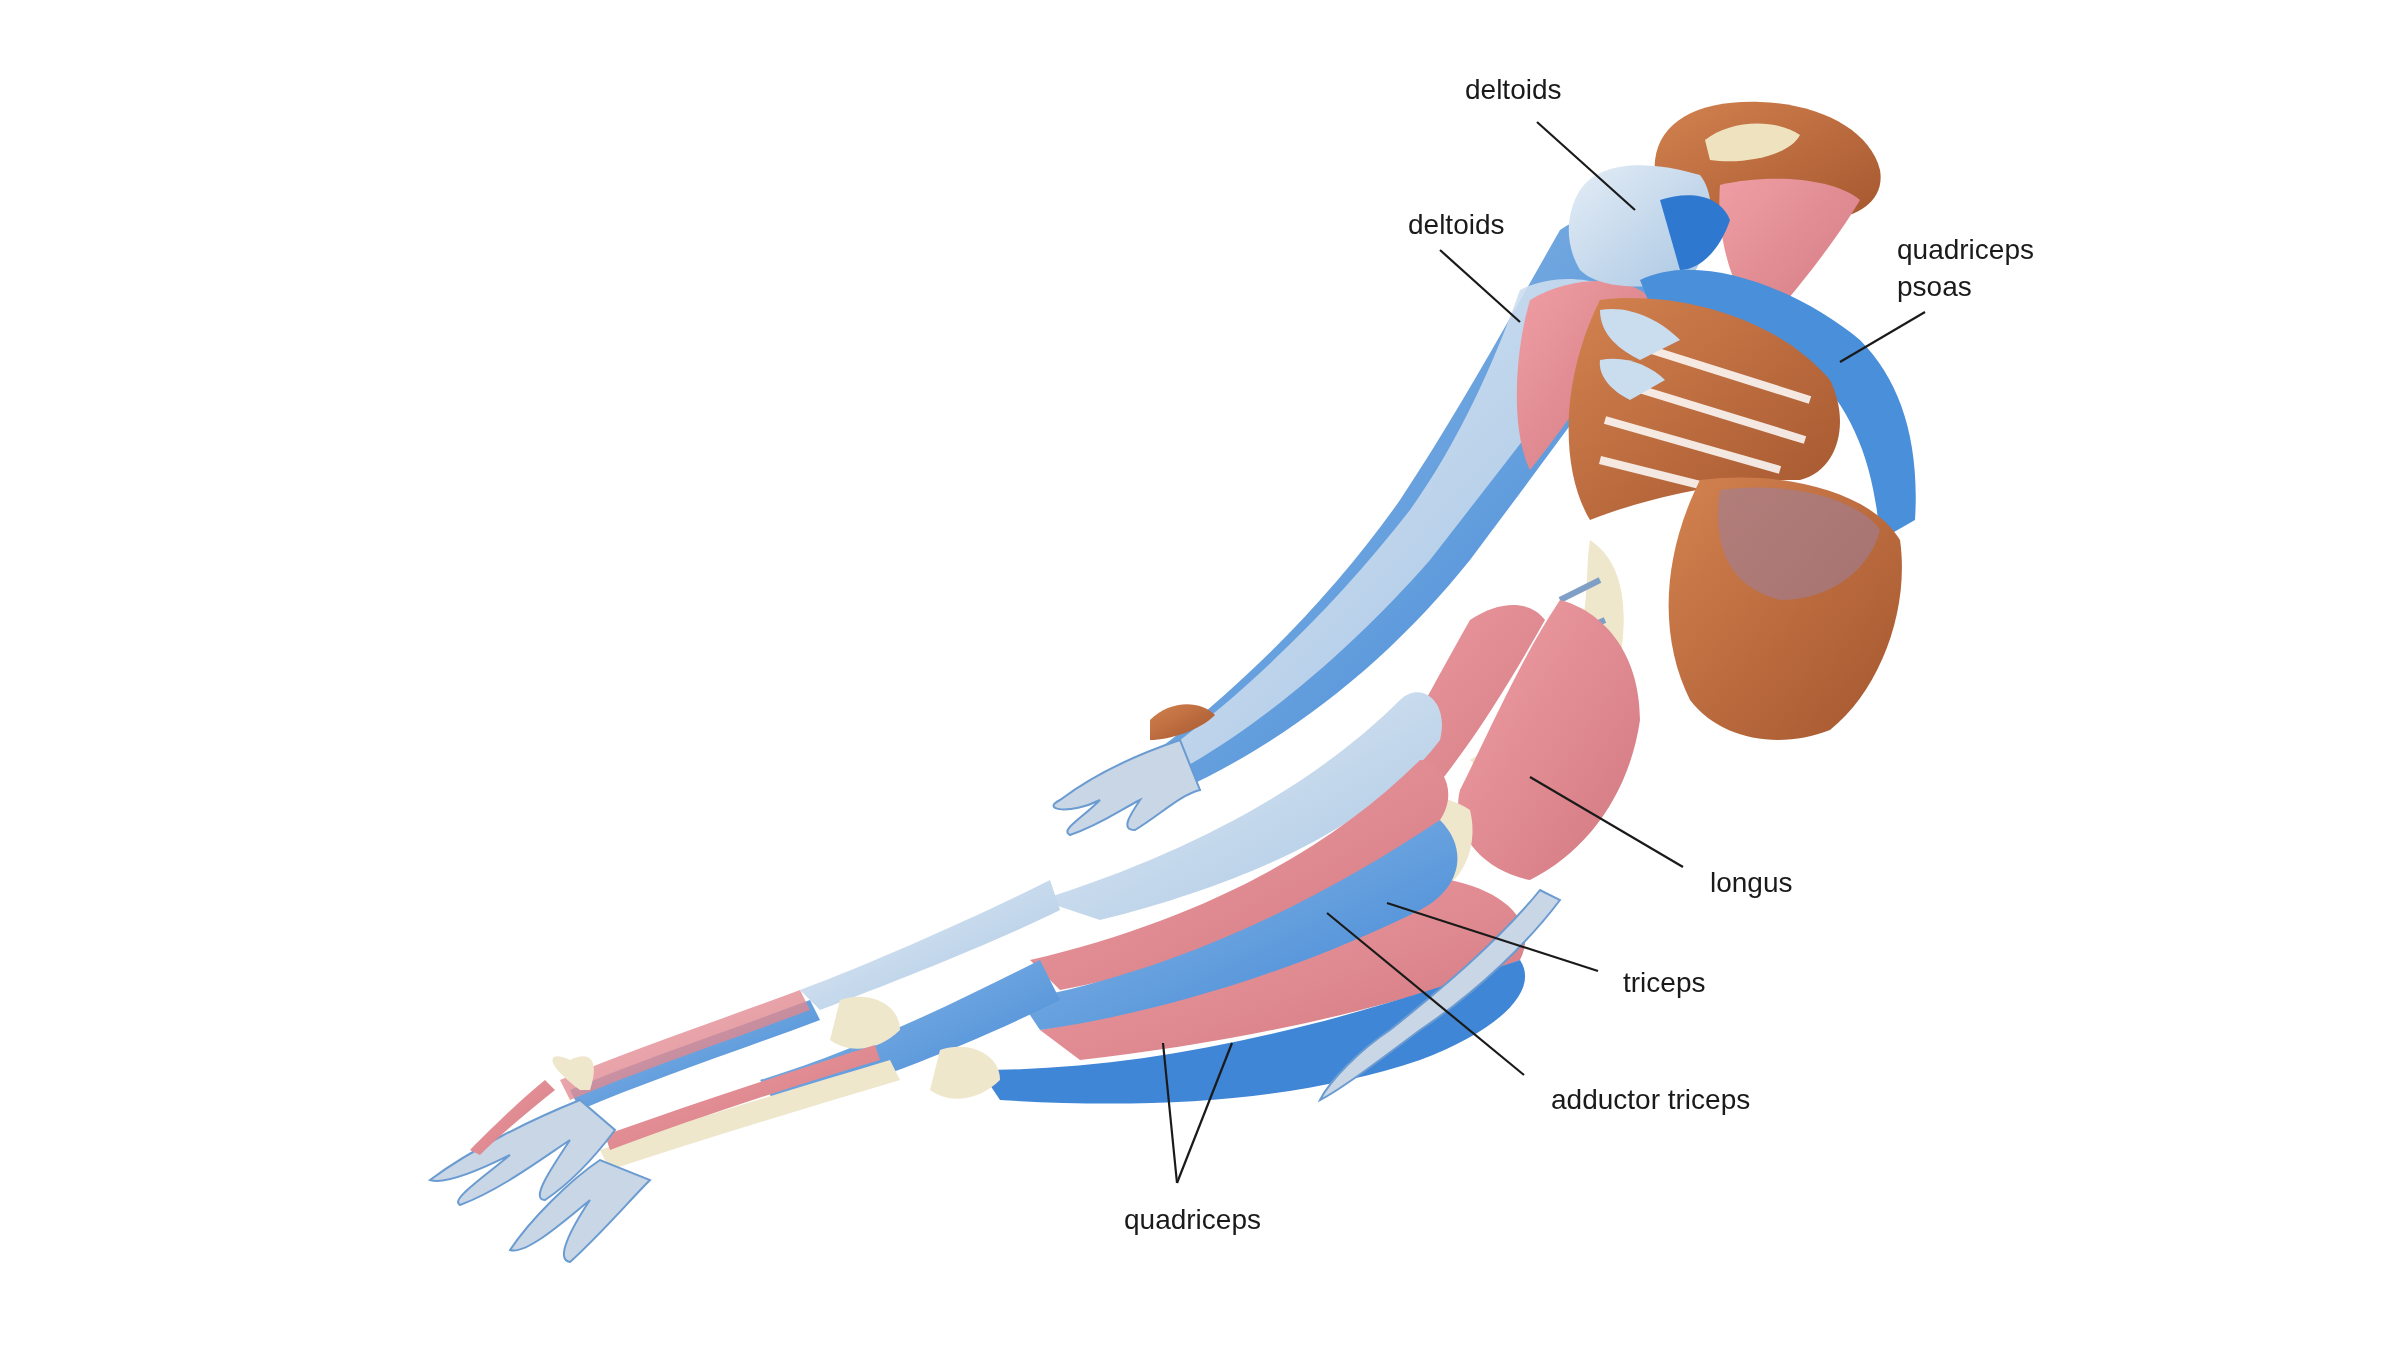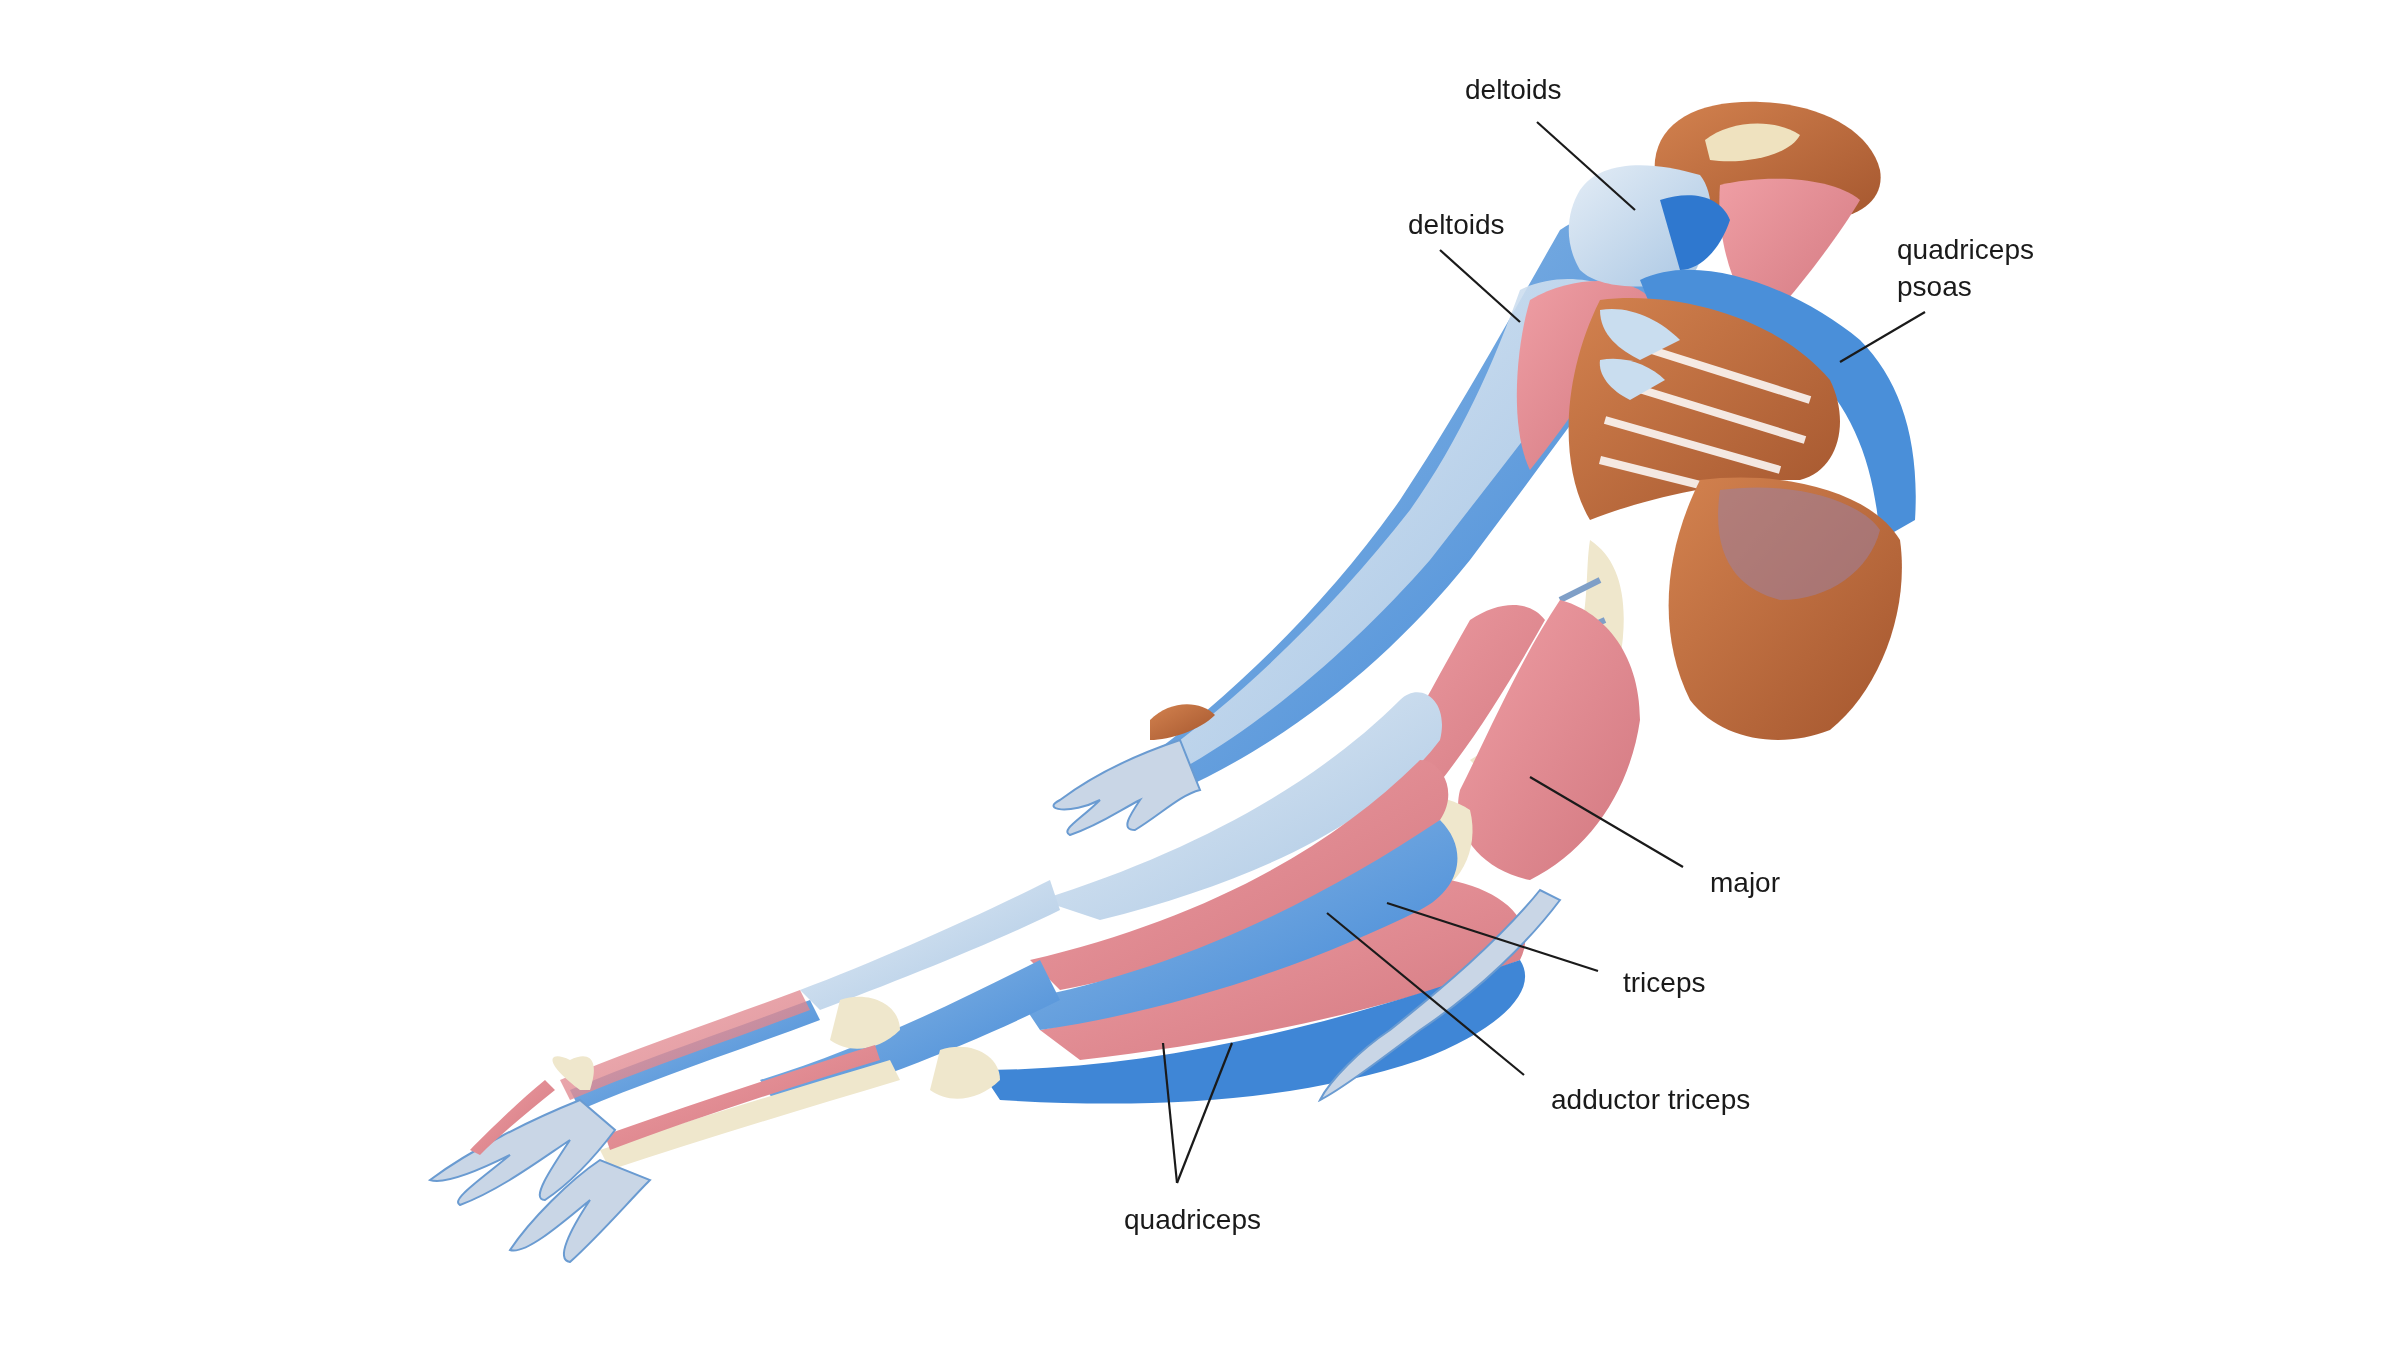--- a/index.html
+++ b/index.html
@@ -135,18 +135,18 @@
       <line x1="1524" y1="1075" x2="1327" y2="913"></line>
       <line x1="1177" y1="1183" x2="1163" y2="1043"></line>
       <line x1="1177" y1="1183" x2="1232" y2="1043"></line>
     </g>
   </svg>
 
   <div class="label" style="left:1465px; top:72px;">deltoids</div>
   <div class="label" style="left:1408px; top:207px;">deltoids</div>
   <div class="label" style="left:1897px; top:232px;">quadriceps</div>
   <div class="label" style="left:1897px; top:269px;">psoas</div>
-  <div class="label" style="left:1710px; top:865px;">major</div>
+  <div class="label" style="left:1710px; top:865px;">longus</div>
   <div class="label" style="left:1623px; top:965px;">triceps</div>
   <div class="label" style="left:1551px; top:1082px;">adductor triceps</div>
   <div class="label" style="left:1124px; top:1202px;">quadriceps</div>
 
 </div>
 
 </body></html>

